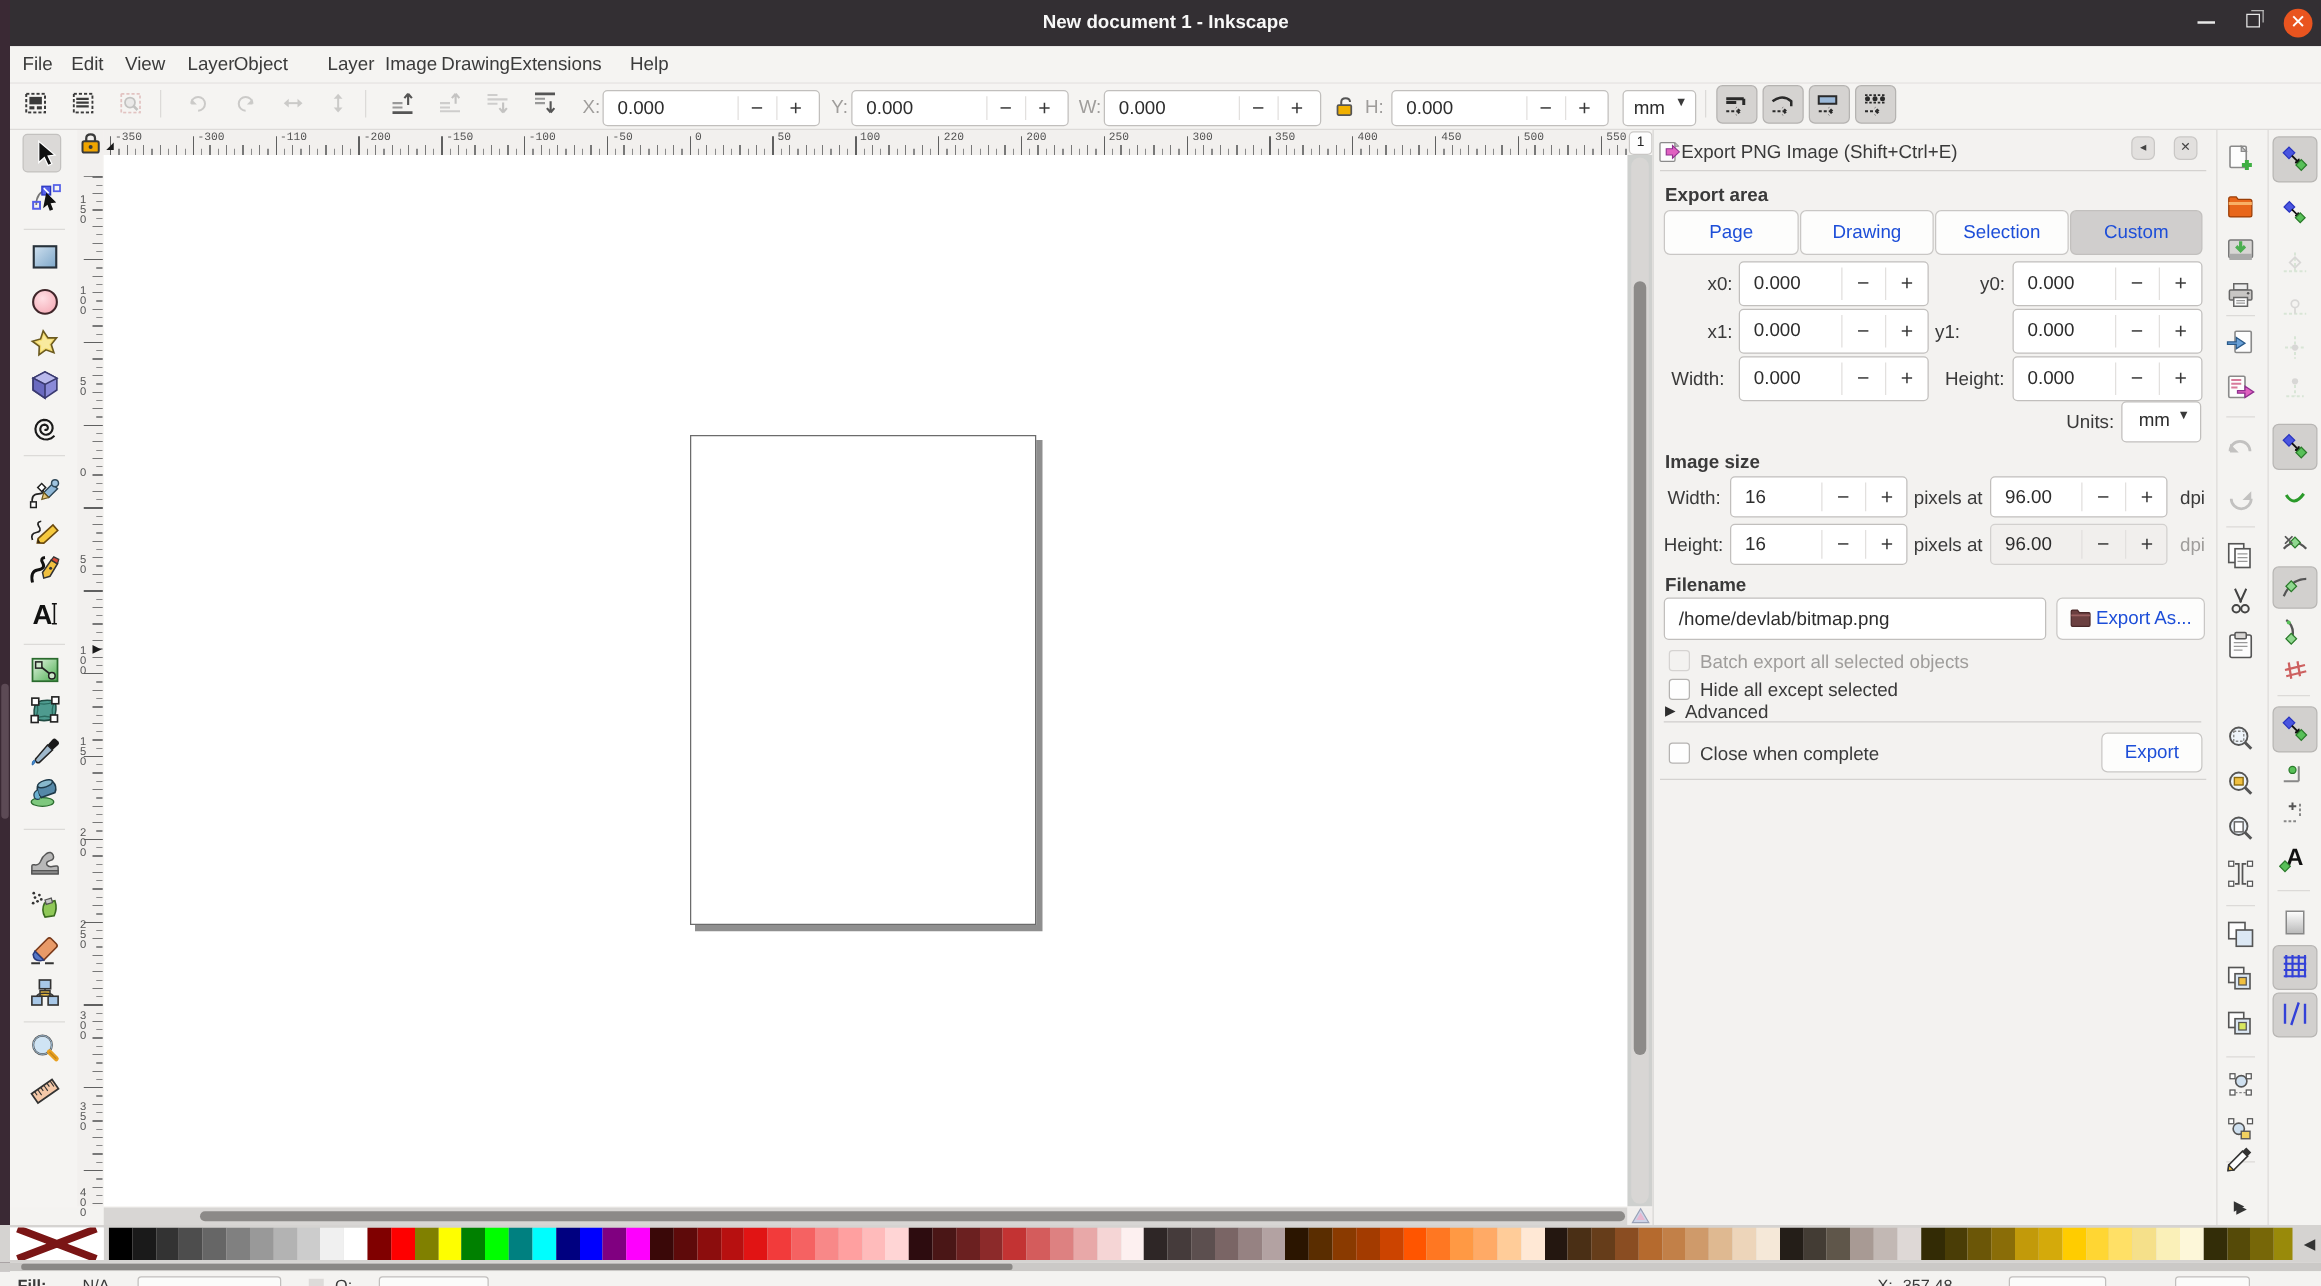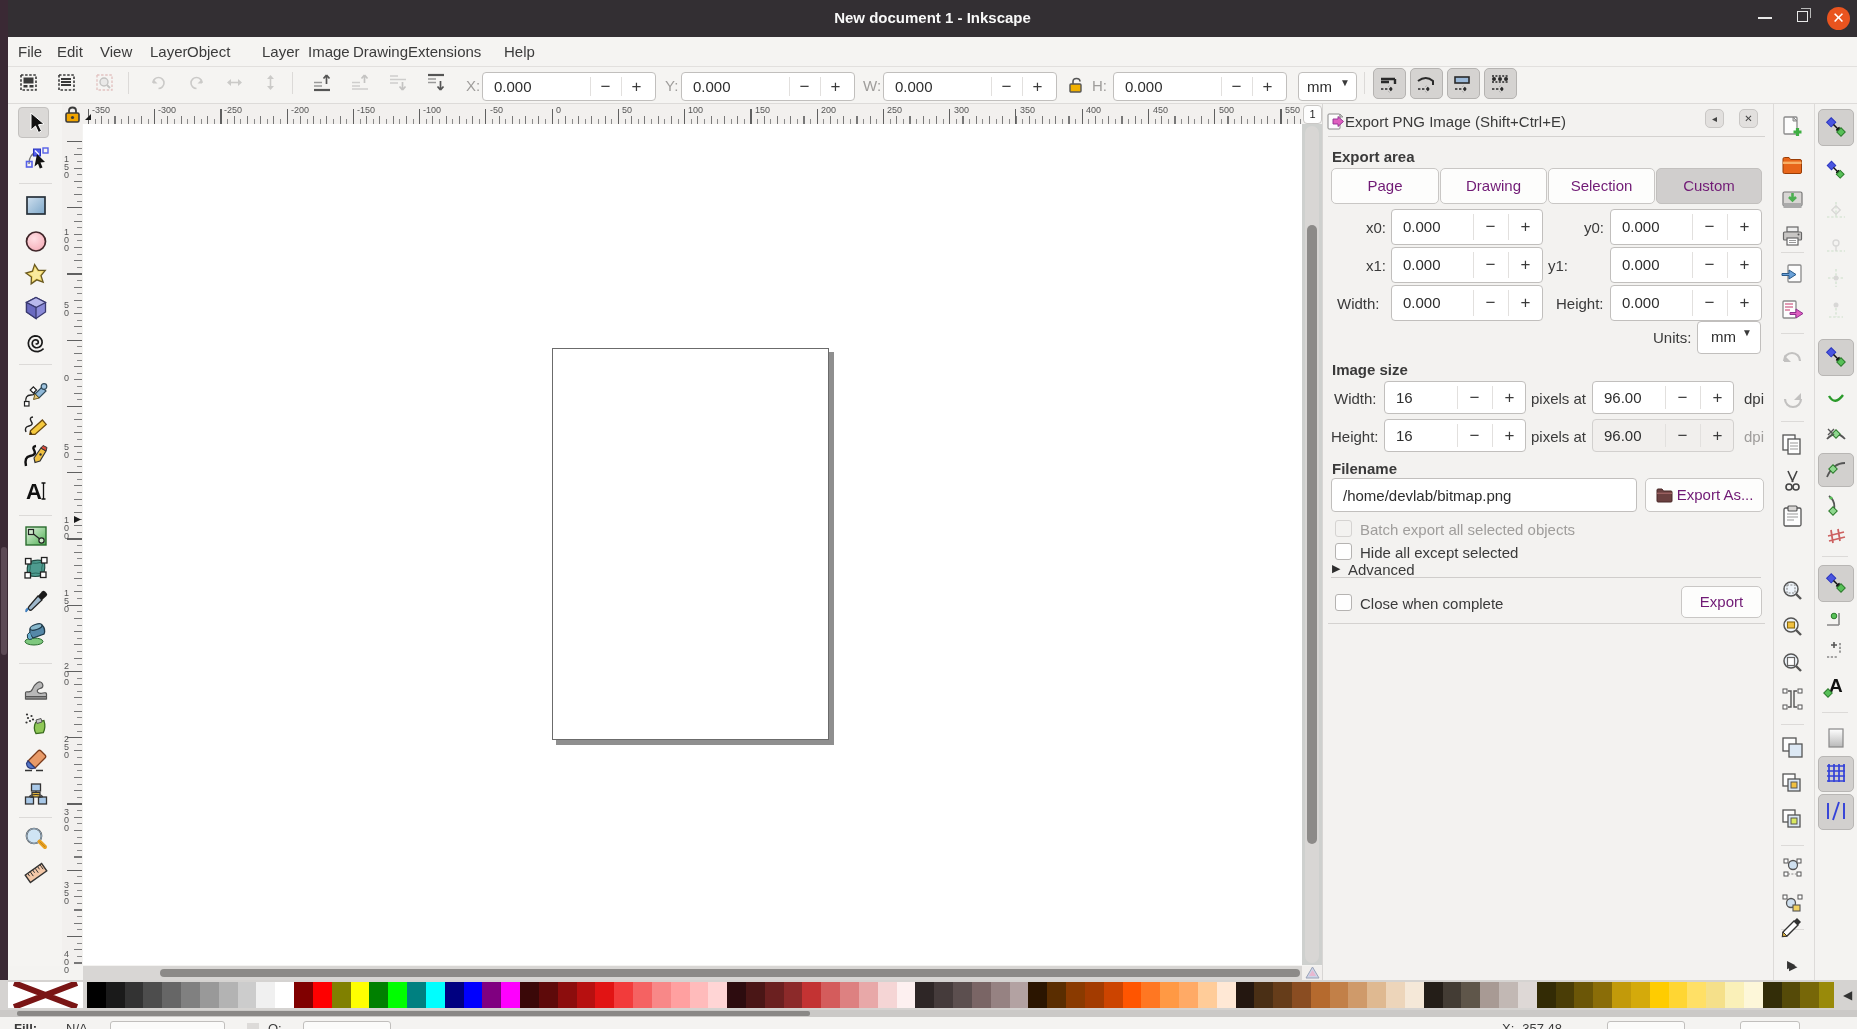--- a/index.html
+++ b/index.html
@@ -24,21 +24,21 @@
 
 #corner { left:62px; top:104px; width:21px; height:20px; background:#f2f0ee; }
 #hruler { left:83px; top:104px; width:1219px; height:20px; background:#f2f0ee;
   background-image:
     repeating-linear-gradient(90deg, #606060 0 1px, transparent 1px 66.25px),
     repeating-linear-gradient(90deg, #787878 0 1px, transparent 1px 13.25px),
     repeating-linear-gradient(90deg, #8a8a8a 0 1px, transparent 1px 6.625px);
   background-size: 1219px 15px, 1219px 8px, 1219px 5px;
   background-position: 4.5px 100%, 4.5px 100%, 4.5px 100%;
   background-repeat:no-repeat; }
-.hlab { position:absolute; top:105px; font-size:9px; color:#555; }
+.hlab { position:absolute; top:105px; font-size:9px; color:#555;font-family:Liberation Mono, monospace; }
 #vruler { left:62px; top:124px; width:20px; height:841px; background:#f2f0ee;
   background-image:
     repeating-linear-gradient(180deg, #606060 0 1px, transparent 1px 66.25px),
     repeating-linear-gradient(180deg, #787878 0 1px, transparent 1px 13.25px),
     repeating-linear-gradient(180deg, #8a8a8a 0 1px, transparent 1px 6.625px);
   background-size: 15px 841px, 8px 841px, 5px 841px;
   background-position: 100% 17px, 100% 17px, 100% 17px;
   background-repeat:no-repeat; }
 .vlab { position:absolute; left:64px; font-size:9px; line-height:8px; color:#555; }
 #canvas { left:83px; top:124px; width:1219px; height:841px; background:#ffffff; }
@@ -65,21 +65,21 @@
 #swatches { left:87px; top:982px; height:26px; width:1747px; display:flex; overflow:hidden; }
 .sw { width:18.83px; height:26px; flex:none; }
 #palsb { left:0px; top:1010px; width:1857px; height:7px; background:#cbc9c7; }
 #palsbthumb { left:17px; top:1011px; width:793px; height:5px; background:#8a8886; border-radius:2px; }
 #statusbar { left:0px; top:1017px; width:1857px; height:12px; background:#f4f3f1; overflow:hidden; }
 
 .spin { position:absolute; background:#fff; border:1px solid #c1bfbd; border-radius:4px; }
 .spin .val { position:absolute; left:11px; top:0; font-size:15px; color:#2d2d2d; }
 .spin .minus, .spin .plus { position:absolute; top:0; bottom:0; color:#3a3a3a; font-size:17px; text-align:center; }
 .spin .d1, .spin .d2 { position:absolute; top:4px; bottom:4px; width:1px; background:#e2e0de; }
-.btn { position:absolute; background:#fdfdfc; border:1px solid #c9c7c5; border-radius:5px; font-size:15px; color:#701a75; text-align:center; }
+.btn { position:absolute; background:#fdfdfc; border:1px solid #c9c7c5; border-radius:5px; font-size:15px; color:#1d4ed8; text-align:center; }
 .lab { position:absolute; font-size:15px; color:#3a3a3a; }
 .bold { font-weight:bold; }
 .dim { color:#9f9d9b; }
 .cb { position:absolute; width:17px; height:17px; background:#fefefe; border:1px solid #b5b3b1; border-radius:3px; }
 </style>
 </head>
 <body>
 <div class="abs" id="strip"></div>
 <div class="abs" id="strippill"></div>
 <div class="abs" id="titlebar"></div>
@@ -831,29 +831,29 @@
   <div class="abs" style="left:247px;top:6px;width:12px;height:8px;background:#dddbd9"></div>
   <span class="abs" style="left:268px;top:4px;font-size:13px;color:#3a3a3a">O:</span>
   <div class="abs" style="left:303px;top:4px;width:88px;height:14px;background:#fbfbfa;border:1px solid #c1bfbd;border-radius:3px"></div>
   <span class="abs" style="left:1502px;top:4px;font-size:13px;color:#3a3a3a">X: -357.48</span>
   <div class="abs" style="left:1607px;top:4px;width:78px;height:14px;background:#fbfbfa;border:1px solid #c1bfbd;border-radius:3px"></div>
   <div class="abs" style="left:1740px;top:4px;width:60px;height:14px;background:#fbfbfa;border:1px solid #c1bfbd;border-radius:3px"></div>
 </div>
 
 <span class="hlab" style="left:92px">-350</span>
 <span class="hlab" style="left:158px">-300</span>
-<span class="hlab" style="left:224px">-250</span>
+<span class="hlab" style="left:224px">-110</span>
 <span class="hlab" style="left:291px">-200</span>
 <span class="hlab" style="left:357px">-150</span>
 <span class="hlab" style="left:423px">-100</span>
 <span class="hlab" style="left:490px">-50</span>
 <span class="hlab" style="left:556px">0</span>
 <span class="hlab" style="left:622px">50</span>
 <span class="hlab" style="left:688px">100</span>
-<span class="hlab" style="left:755px">150</span>
+<span class="hlab" style="left:755px">220</span>
 <span class="hlab" style="left:821px">200</span>
 <span class="hlab" style="left:887px">250</span>
 <span class="hlab" style="left:954px">300</span>
 <span class="hlab" style="left:1020px">350</span>
 <span class="hlab" style="left:1086px">400</span>
 <span class="hlab" style="left:1153px">450</span>
 <span class="hlab" style="left:1219px">500</span>
 <span class="hlab" style="left:1285px">550</span>
 
 <div class="vlab" style="top:155px">1<br>5<br>0</div>

